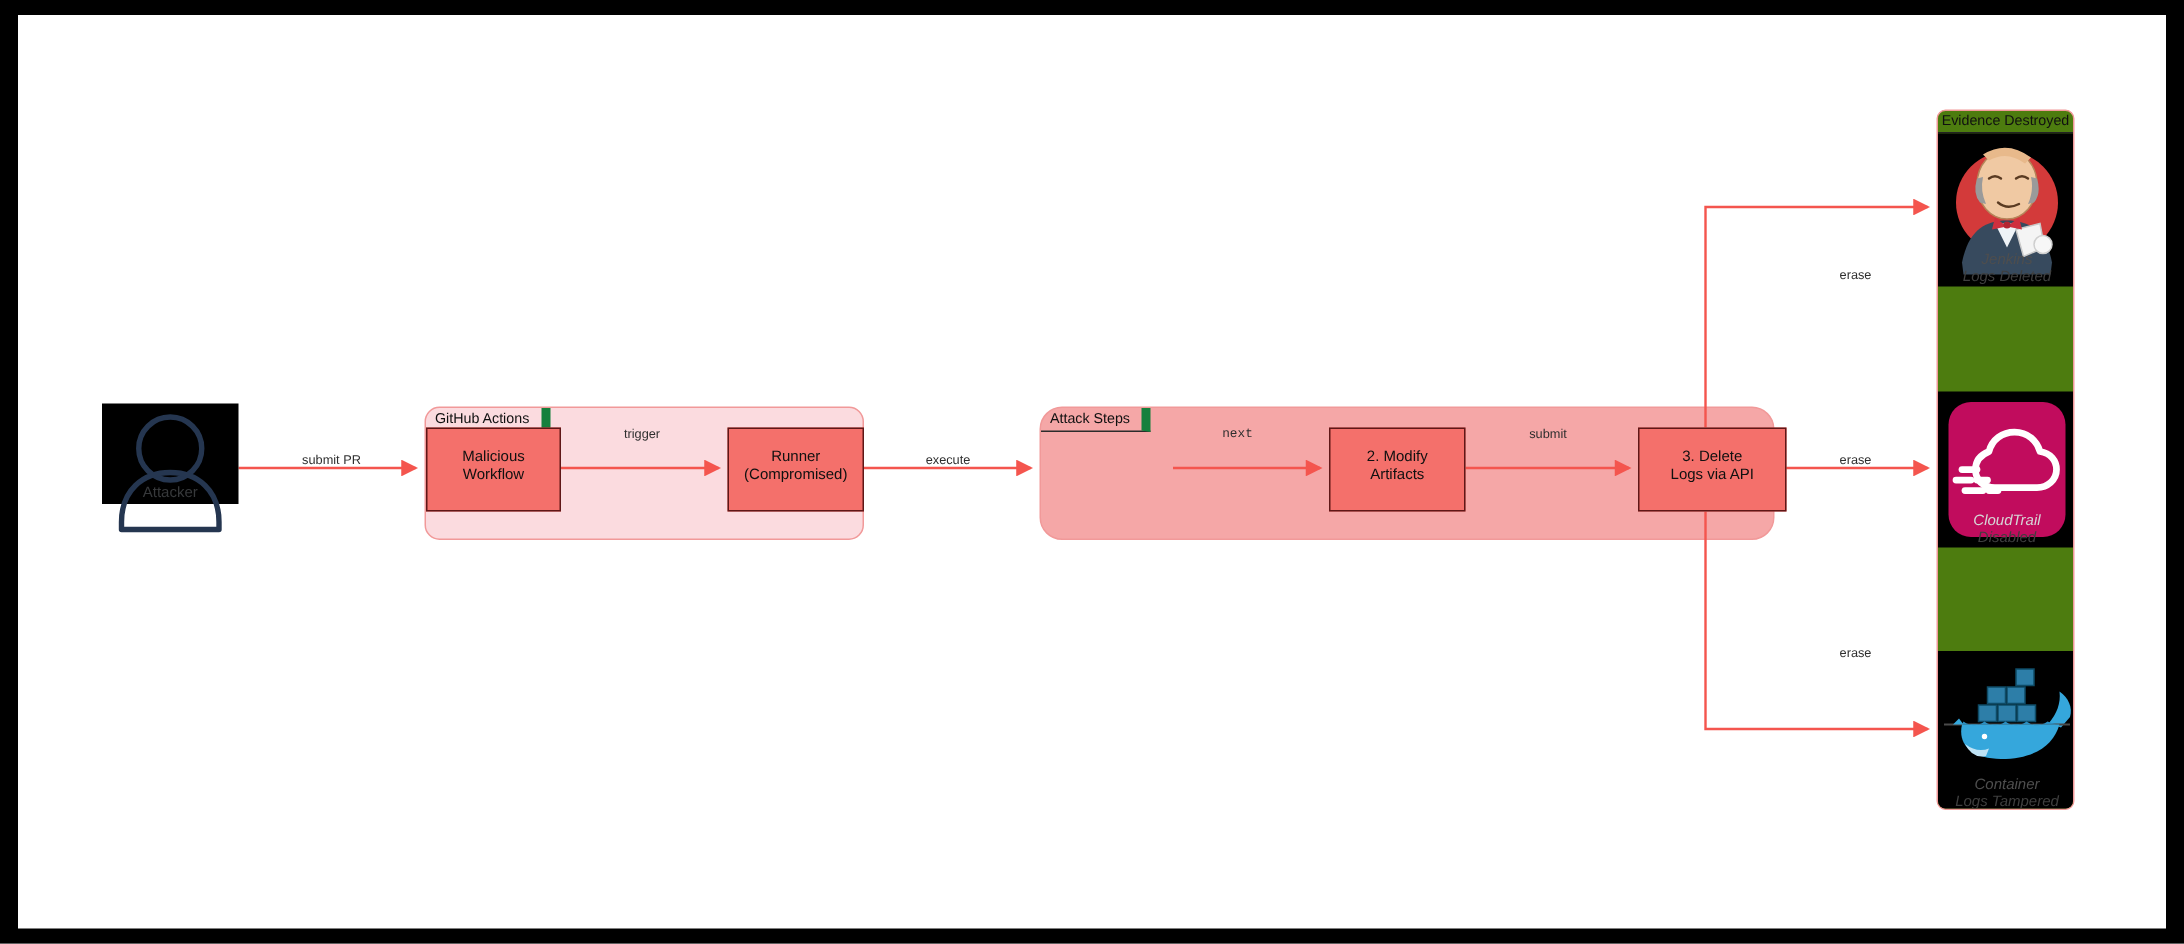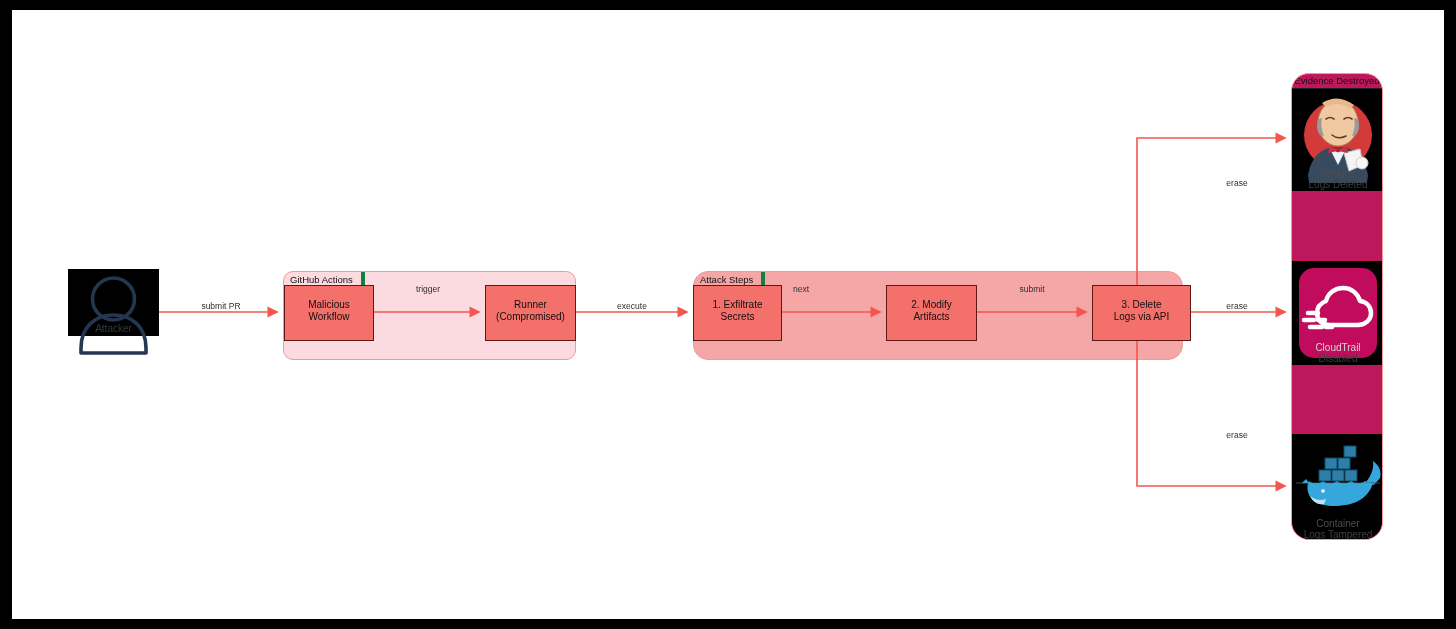--- a/index.html
+++ b/index.html
@@ -8,44 +8,44 @@
          font-family:"Liberation Sans", sans-serif;}
   .frame{position:absolute;inset:0;border:10px solid #000;border-left-width:12px;border-right-width:12px;
          pointer-events:none;z-index:30;}
 
   
   .group{position:absolute;z-index:1;}
   .group-github{left:283px;top:271px;width:293px;height:89px;background:#fbdbdf;
                 border:1px solid #f19999;border-radius:10px;}
   .group-attack{left:693px;top:271px;width:490px;height:89px;background:#f5a7a7;
                 border:1px solid #f19999;border-radius:15px;}
-  .group-evidence{left:1291px;top:73px;width:92px;height:467px;background:#be185d;
-                  border:1px solid #f19999;border-radius:18px;overflow:hidden;}
+  .group-evidence{left:1291px;top:73px;width:92px;height:467px;background:#4d7c0f;
+                  border:1px solid #f19999;border-radius:6px;overflow:hidden;}
   .group-title{position:absolute;top:0;left:0;padding:2px 8px 2px 6px;font-size:9.5px;color:#101010;
-               border-bottom:1px solid #2b2b2b;border-right:4px solid #15803d;white-space:nowrap;}
+               border-bottom:1px solid #2b2b2b;border-right:6px solid #15803d;white-space:nowrap;}
   .evidence-header{position:absolute;top:0;left:0;right:0;height:15px;line-height:14px;text-align:center;
                    font-size:9.5px;color:#101010;border-bottom:1px solid #222;}
 
   
   .node{position:absolute;z-index:3;background:#f4706b;border:1.5px solid #5f1717;
         display:flex;align-items:flex-end;justify-content:center;text-align:center;
         font-size:10px;line-height:11.5px;color:#101010;white-space:pre-line;padding-bottom:18px;}
   .n-malicious{left:284px;top:285px;width:90px;height:56px;}
   .n-runner{left:485px;top:285px;width:91px;height:56px;}
   .n-step1{left:693px;top:285px;width:89px;height:56px;}
   .n-step2{left:886px;top:285px;width:91px;height:56px;}
   .n-step3{left:1092px;top:285px;width:99px;height:56px;}
 
   
   .attacker{position:absolute;left:68px;top:269px;width:91px;height:67px;background:#000;z-index:3;}
   .attacker svg{position:absolute;left:0;top:0;}
   .attacker-label{position:absolute;bottom:2px;width:100%;text-align:center;font-size:10px;color:#37393b;z-index:2;}
 
   
-  .evid-box{position:absolute;left:0;width:92px;background:#000;}
+  .evid-box{position:absolute;left:0;width:92px;background:#000;font-style:italic;}
   .e-jenkins{top:15px;height:102px;}
   .e-cloudtrail{top:187px;height:104px;}
   .e-docker{top:360px;height:107px;}
   .evid-label{position:absolute;bottom:1px;width:100%;text-align:center;font-size:10px;line-height:11px;z-index:2;}
   .evid-name{display:block;color:#4e4e4e;}
   .evid-name.lt{color:#d6d6d6;}
   .evid-status{display:block;color:#3f3f3f;}
 
   
   .edges{position:absolute;left:0;top:0;z-index:2;}
@@ -150,40 +150,38 @@
       <path d="M977,312 H1086" marker-end="url(#arrow)"></path>
       <path d="M1137,285 V138 H1285" marker-end="url(#arrow)"></path>
       <path d="M1183,312 H1285" marker-end="url(#arrow)"></path>
       <path d="M1137,341 V486 H1285" marker-end="url(#arrow)"></path>
     </g>
   </svg>
 
   <div class="edge-label" style="left:221px;top:301px;">submit PR</div>
   <div class="edge-label" style="left:428px;top:284px;">trigger</div>
   <div class="edge-label" style="left:632px;top:301px;">execute</div>
-  <div class="edge-label" style="left:801px;top:284px;">next</div>
+  <div class="edge-label" style="left:825px;top:284px;font-family:Liberation Mono, monospace;">next</div>
   <div class="edge-label" style="left:1032px;top:284px;">submit</div>
   <div class="edge-label" style="left:1237px;top:178px;">erase</div>
   <div class="edge-label" style="left:1237px;top:301px;">erase</div>
   <div class="edge-label" style="left:1237px;top:430px;">erase</div>
 
   <div class="attacker">
     <svg width="91" height="87" viewBox="0 0 91 87">
       <circle cx="45.5" cy="30" r="21" fill="none" stroke="#253650" stroke-width="3.6"></circle>
       <path d="M13,84 v-5 c0,-21 14,-33 32.5,-33 s32.5,12 32.5,33 v5 z" fill="none" stroke="#253650" stroke-width="3.6" stroke-linejoin="round"></path>
     </svg>
     <div class="attacker-label">Attacker</div>
   </div>
 
   <div class="node n-malicious">Malicious
 Workflow</div>
   <div class="node n-runner">Runner
 (Compromised)</div>
-  <div class="node n-step1">1. Exfiltrate
-Secrets</div>
   <div class="node n-step2">2. Modify
 Artifacts</div>
   <div class="node n-step3">3. Delete
 Logs via API</div>
 
 
   <div class="frame"></div>
 </div>
 
 </body></html>

